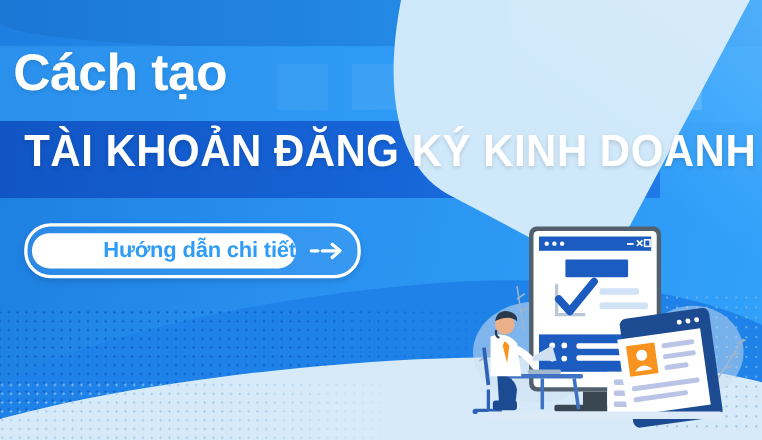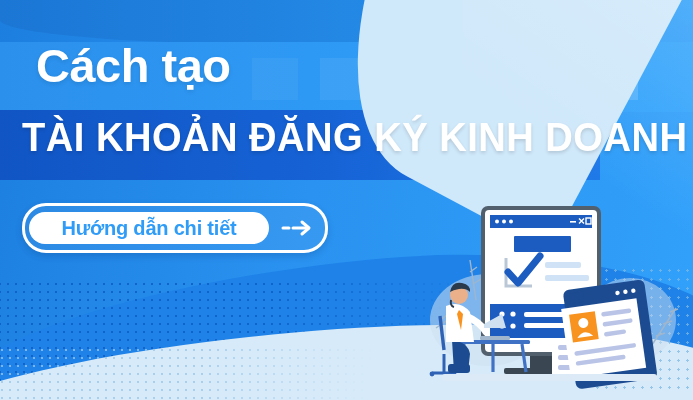--- a/index.html
+++ b/index.html
@@ -85,21 +85,21 @@
   }
   .dots-right{
     position:absolute;right:4px;top:266px;width:96px;height:125px;
     background-image:radial-gradient(#7fb8e4 1.3px, transparent 1.4px);
     background-size:9px 9px;
     opacity:.75;
   }
 
   
   .kicker{
-    position:absolute;left:36px;top:42px;
+    position:absolute;left:12px;top:42px;
     font-size:47px;line-height:1;font-weight:700;color:#ffffff;
     letter-spacing:-.5px;
     text-shadow:0 2px 4px rgba(0,0,0,.10);
   }
   .headline{
     position:absolute;left:22px;top:117px;
     font-size:41px;line-height:1;font-weight:700;color:#ffffff;
     letter-spacing:.5px;
     transform:scaleX(.93);transform-origin:left center;
     white-space:nowrap;
@@ -112,21 +112,21 @@
     width:300px;height:44px;
     border:3px solid #ffffff;border-radius:24px;
     background:rgba(255,255,255,.06);
     box-shadow:0 3px 7px rgba(0,40,90,.18);
     display:flex;align-items:center;
   }
   .cta-pill{
     margin-left:4px;
     width:240px;height:32px;
     background:#ffffff;border-radius:18px;
-    display:flex;align-items:center;justify-content:center;
+    display:flex;align-items:center;justify-content:flex-end;
   }
   .cta-label{
     font-size:20px;font-weight:700;color:#2f9cf7;letter-spacing:-.2px;
   }
   .cta-arrow{
     flex:1;display:flex;align-items:center;justify-content:center;color:#fff;
   }
   .cta-arrow svg{display:block;}
 
   

